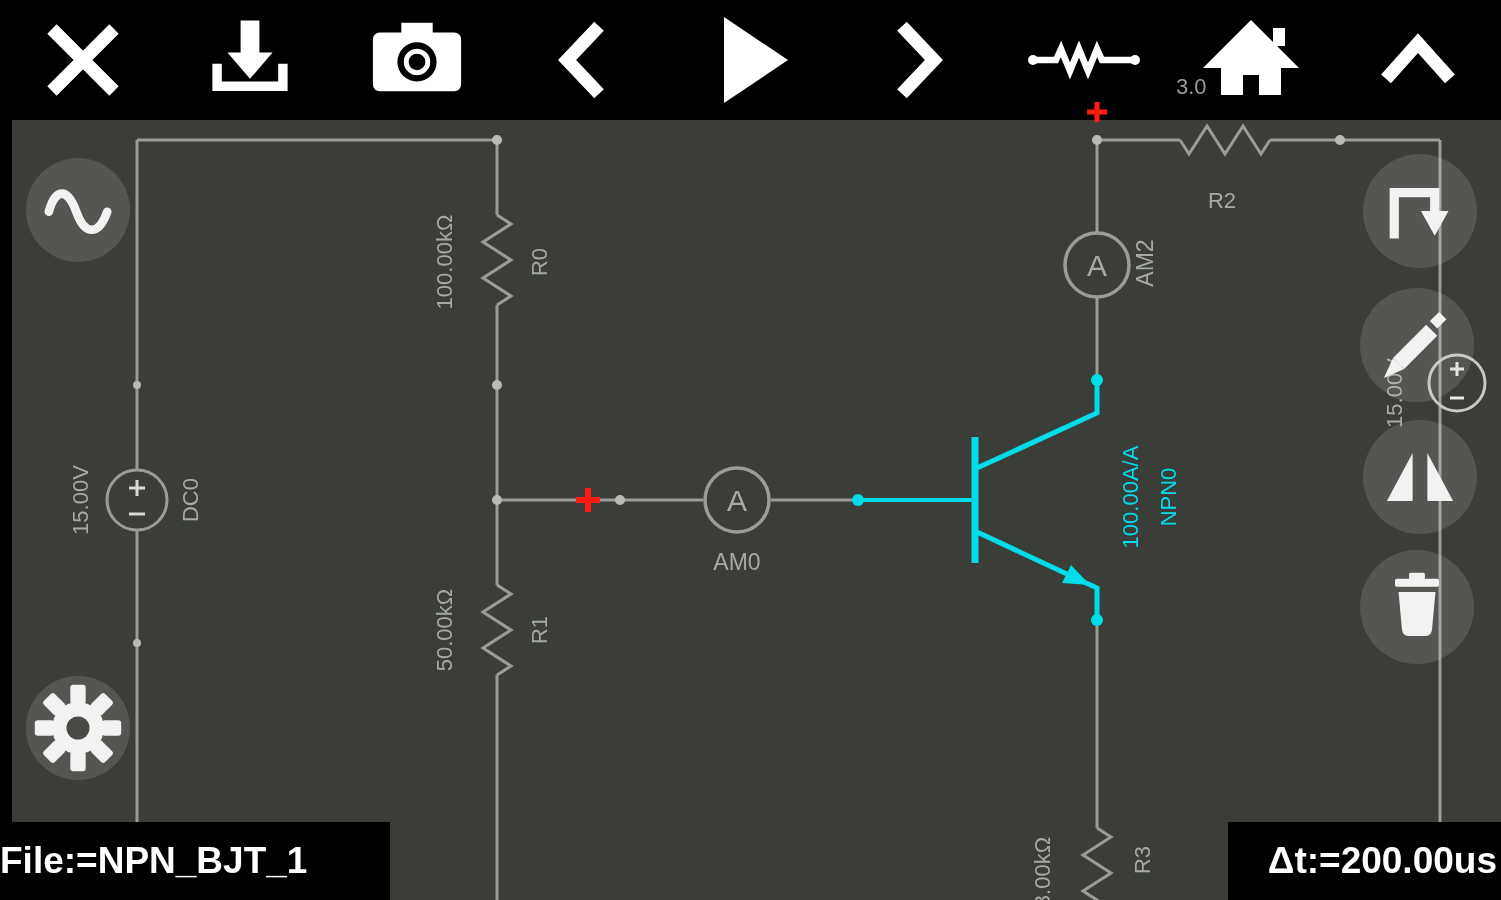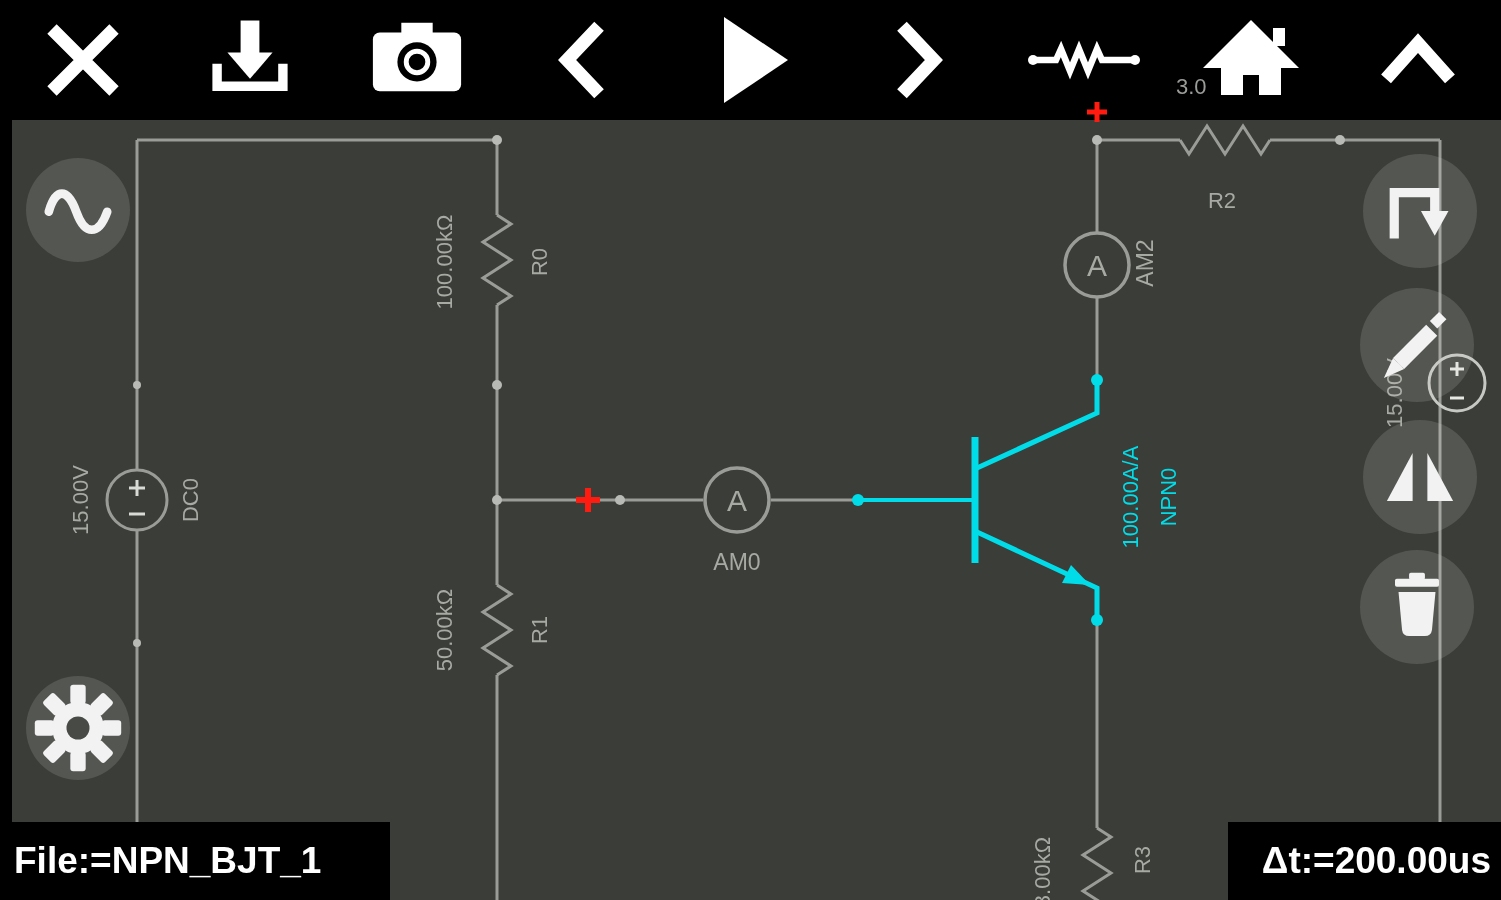--- a/index.html
+++ b/index.html
@@ -31,22 +31,22 @@
     z-index:20; cursor:pointer;
   }
   .fab-l { width:104px; height:104px; }
   .fab-r { width:114px; height:114px; }
   
   .bar {
     position:absolute; bottom:0; height:78px; background:#000;
     color:#fff; font-weight:bold; font-size:37px;
     display:flex; align-items:center; box-sizing:border-box; z-index:25;
   }
-  .bar-left  { left:0; width:390px; padding-left:14px; }
-  .bar-right { right:0; width:273px; justify-content:flex-end; padding-right:10px; }
+  .bar-left  { left:0; width:390px; }
+  .bar-right { right:0; width:273px; justify-content:flex-end; padding-right:4px; }
   
   .ovl-r2val { position:absolute; left:1176px; top:74px; color:#9a9c98; font-size:22px; z-index:35; }
   .ovl-plus  { position:absolute; left:1085px; top:100px; z-index:35; }
 </style>
 </head>
 <body>
 
 <div id="screen">
 
   <svg class="circuit" width="1501" height="900" viewBox="0 0 1501 900">

